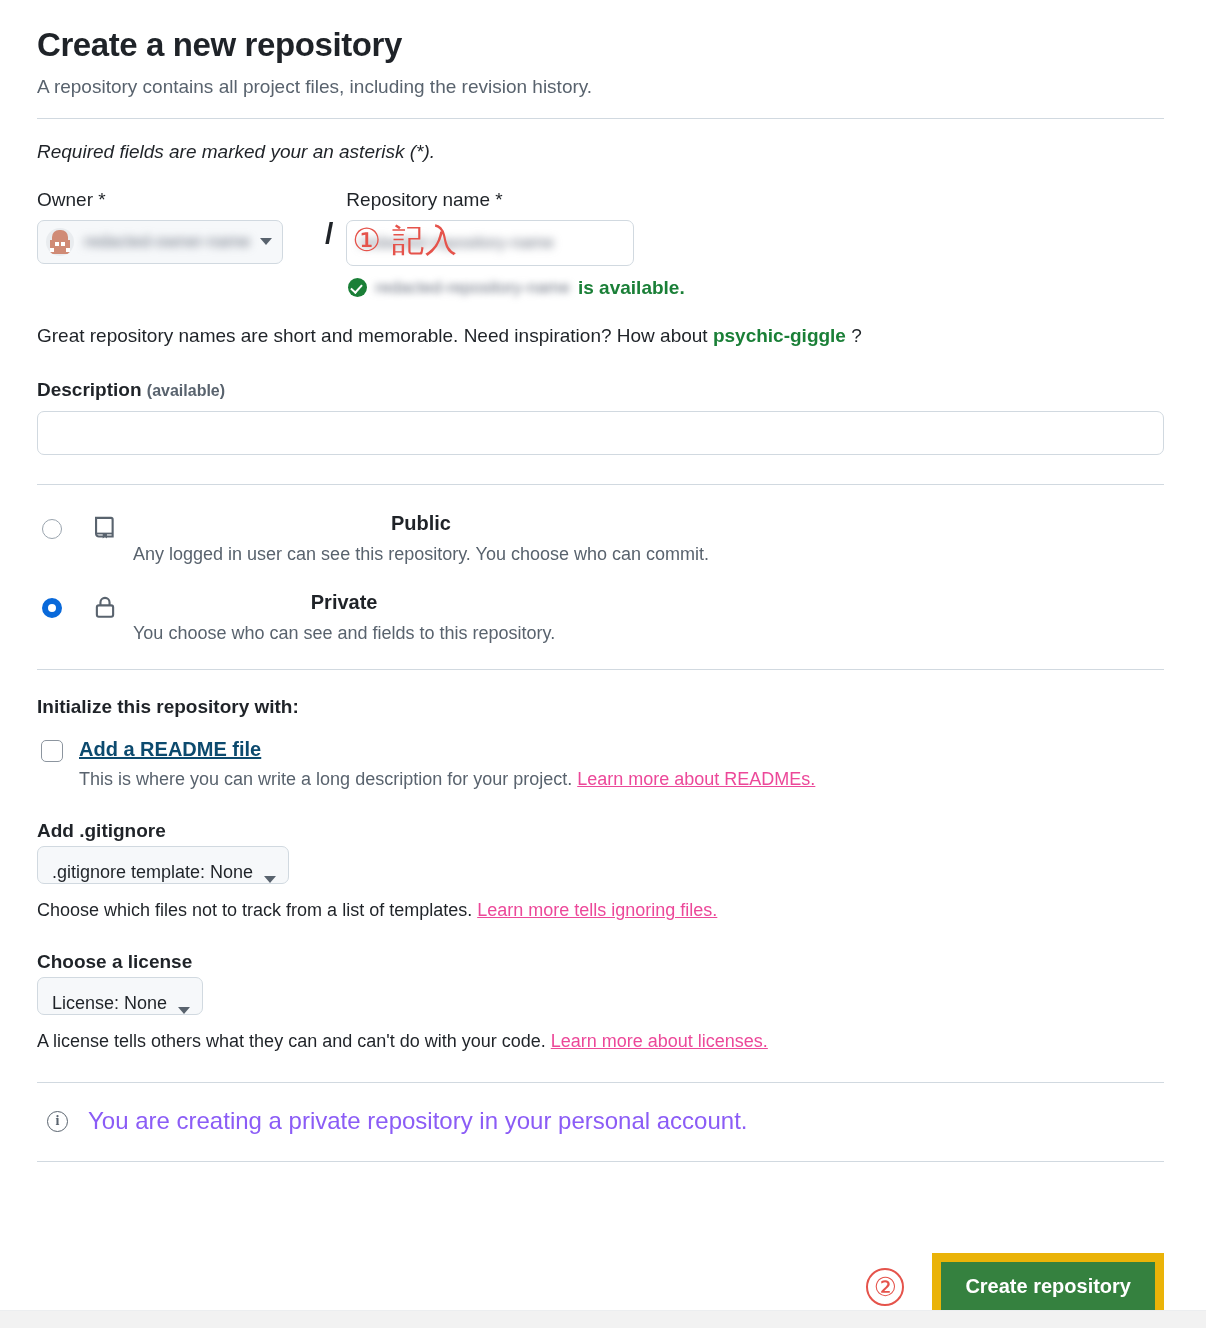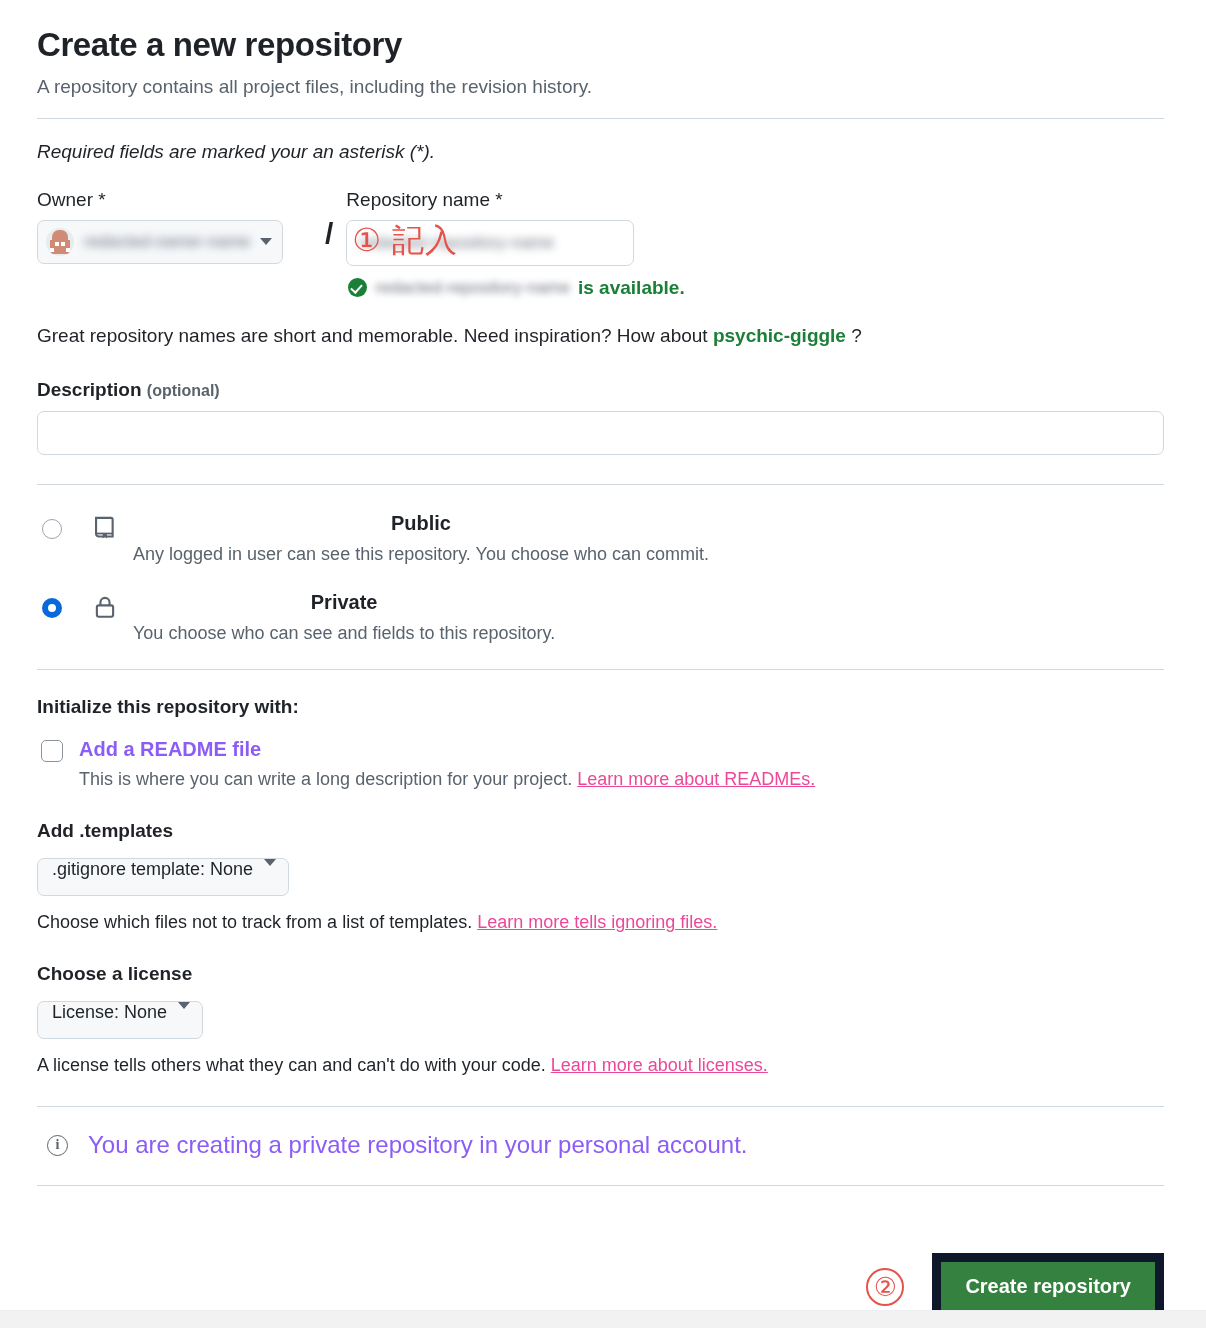--- a/index.html
+++ b/index.html
@@ -272,46 +272,47 @@
     border: 1.6px solid #8c959f;
     border-radius: 5px;
     background: #ffffff;
     flex: 0 0 auto;
     margin: 2px 0 0 4px;
   }
   .check-body { margin-left: 16px; }
   .check-title {
     font-size: 20px;
     font-weight: 700;
-    color: #8b5cf6;
+    color: #0c4a6e;
+    text-decoration: underline;
   }
   .check-desc {
     font-size: 18px;
     color: #59636e;
     margin-top: 8px;
   }
   a.link {
     color: #ec4899;
     text-decoration: underline;
   }
 
   .sub-head {
     font-size: 19px;
     font-weight: 700;
     margin-top: 30px;
   }
   .pill {
     display: inline-flex;
-    align-items: flex-start;
+    align-items: flex-end;
     height: 38px;
     border: 1px solid #d1d9e0;
     border-radius: 7px;
     background: #f6f8fa;
     padding: 0 12px 0 14px;
-    margin-top: 16px;
+    margin-top: 4px;
     font-size: 18px;
     color: #1f2328;
   }
   .pill .pill-caret {
     width: 0; height: 0;
     margin-left: 11px;
     border-left: 6px solid transparent;
     border-right: 6px solid transparent;
     border-top: 7px solid #59636e;
   }
@@ -360,21 +361,21 @@
     border: 2px solid #e5534b;
     border-radius: 50%;
     color: #e5534b;
     font-size: 26px;
     line-height: 34px;
     text-align: center;
     margin-right: 28px;
     flex: 0 0 auto;
   }
   .annot-box {
-    border: 9px solid #0f172a;
+    border: 9px solid #eab308;
     background: #e8402a;
     padding: 0;
     display: inline-block;
   }
   .create-btn {
     background: #35813f;
     color: #ffffff;
     border: none;
     border-radius: 0;
     font-family: "Liberation Sans", sans-serif;
@@ -437,21 +438,21 @@
           <span class="check-icon"></span>
           <span class="name">redacted-repository-name</span>
           <span class="ok">is available.</span>
         </div>
       </div>
     </div>
 
     <p class="inspiration"><span>Great repository names are short and memorable. Need inspiration? How about </span><span class="green">psychic-giggle</span><span> ?</span></p>
 
     
-    <div class="desc-label"><span>Description</span> <span class="opt">(optional)</span></div>
+    <div class="desc-label"><span>Description</span> <span class="opt">(available)</span></div>
     <input class="desc-input" type="text" value="" placeholder="" style="">
 
     <div class="divider vis-divider"></div>
 
     
     <div class="vis-list">
 
       <div class="vis-row">
         <span class="radio"></span>
         <span class="vis-icon">
@@ -489,21 +490,21 @@
 
     <div class="check-row">
       <span class="checkbox"></span>
       <span class="check-body">
         <span class="check-title">Add a README file</span>
         <div class="check-desc"><span>This is where you can write a long description for your project. </span><a class="link" href="#">Learn more about READMEs.</a></div>
       </span>
     </div>
 
     
-    <div class="sub-head">Add .templates</div>
+    <div class="sub-head">Add .gitignore</div>
     <div class="pill">
       <span>.gitignore template: None</span>
       <span class="pill-caret"></span>
     </div>
     <div class="help-text"><span>Choose which files not to track from a list of templates. </span><a class="link" href="#">Learn more tells ignoring files.</a></div>
 
     
     <div class="sub-head">Choose a license</div>
     <div class="pill">
       <span>License: None</span>

